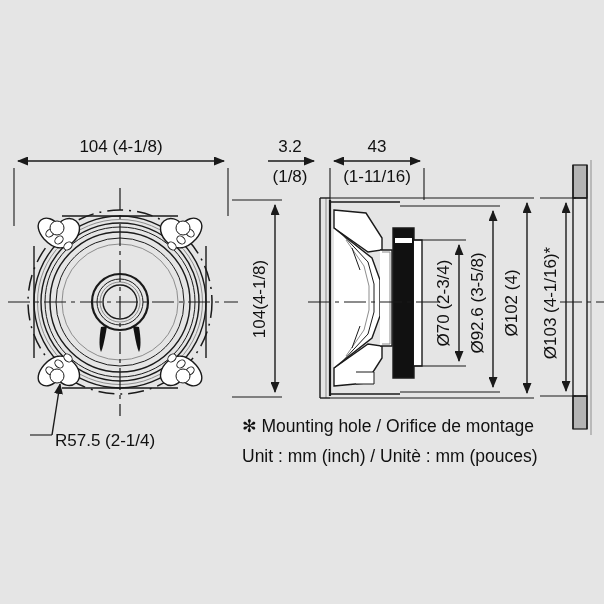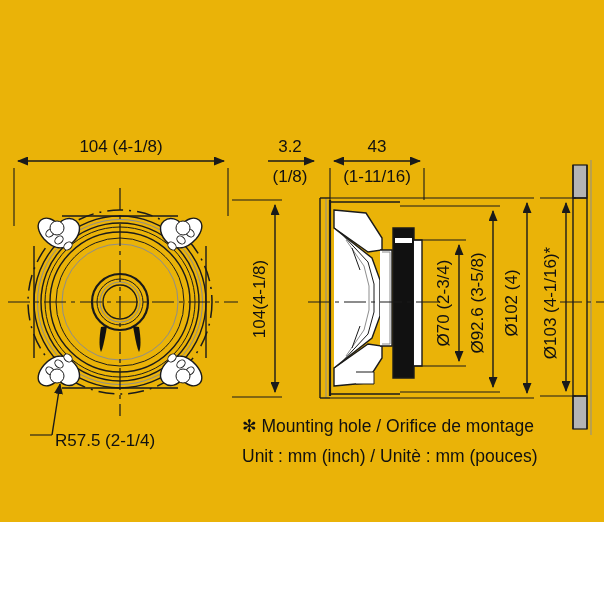--- a/index.html
+++ b/index.html
@@ -9,22 +9,22 @@
   }
   body {
     width: 604px;
     height: 604px;
     font-family: "Liberation Sans", sans-serif;
     overflow: hidden;
   }
   #stage {
     position: relative;
     width: 604px;
-    height: 522px;
-    background: #eab308;
+    height: 604px;
+    background: #e5e5e5;
   }
   svg#drawing {
     position: absolute;
     left: 0;
     top: 0;
     width: 604px;
     height: 604px;
     display: block;
   }
   .dimtext {

